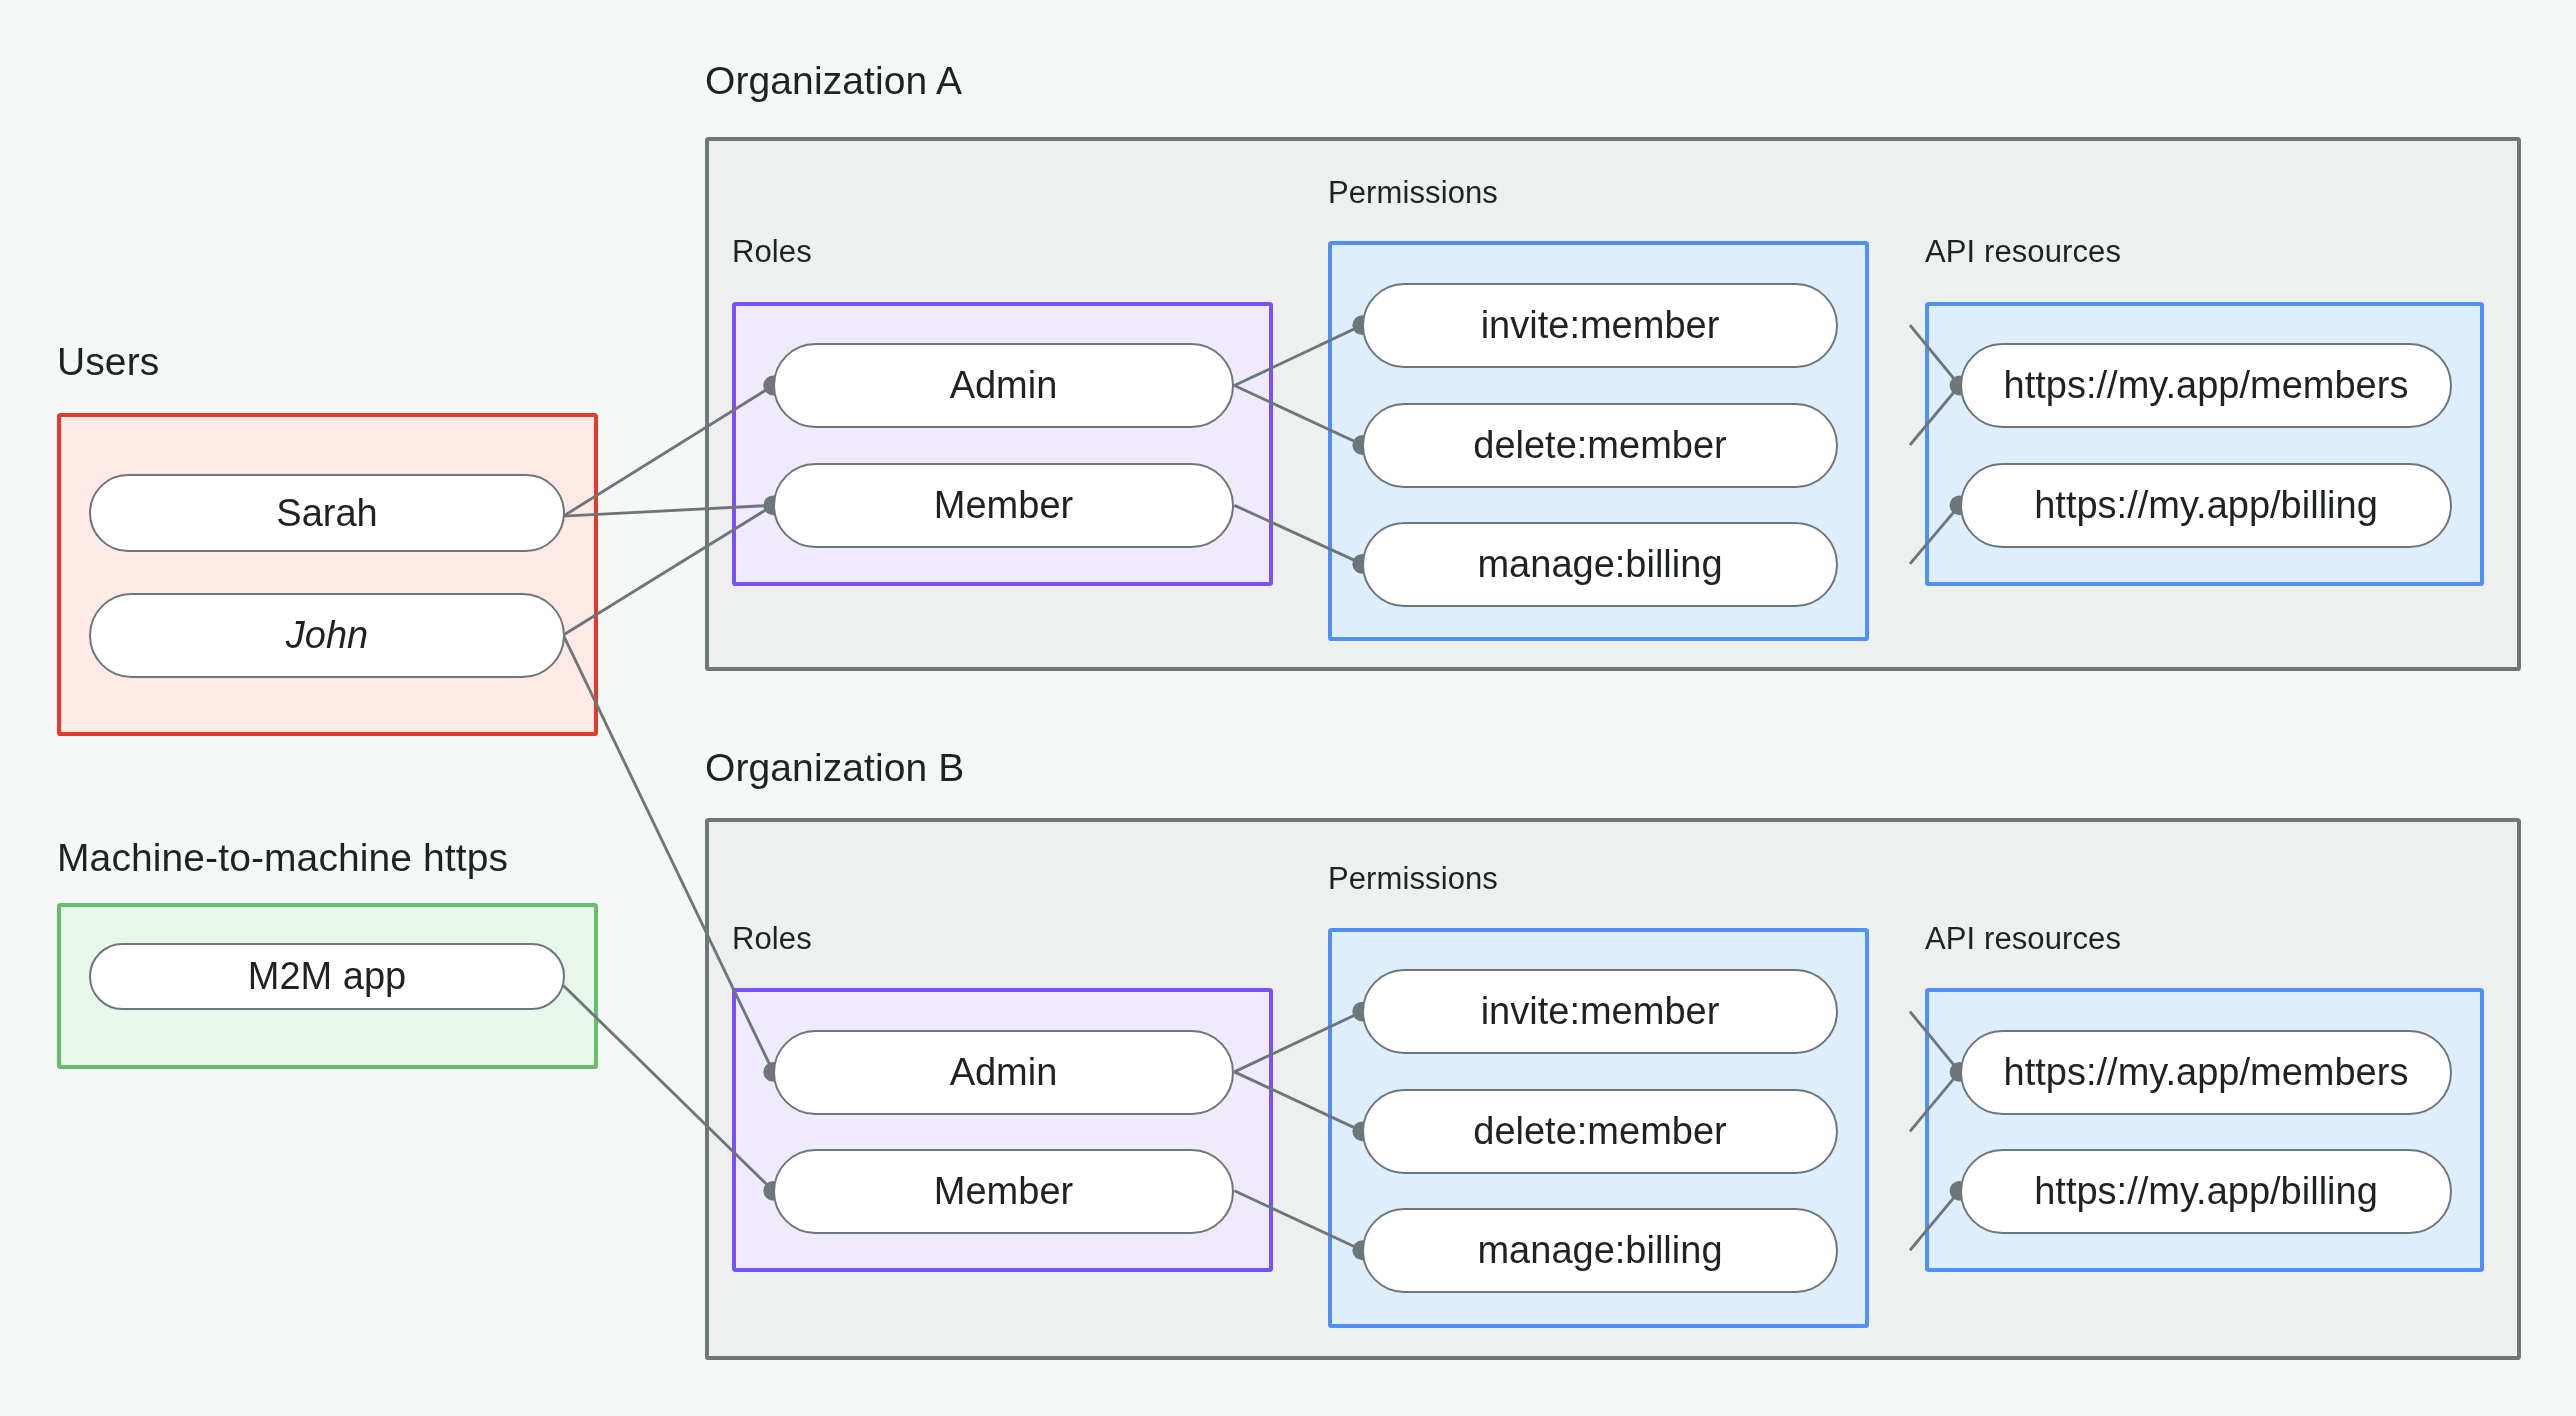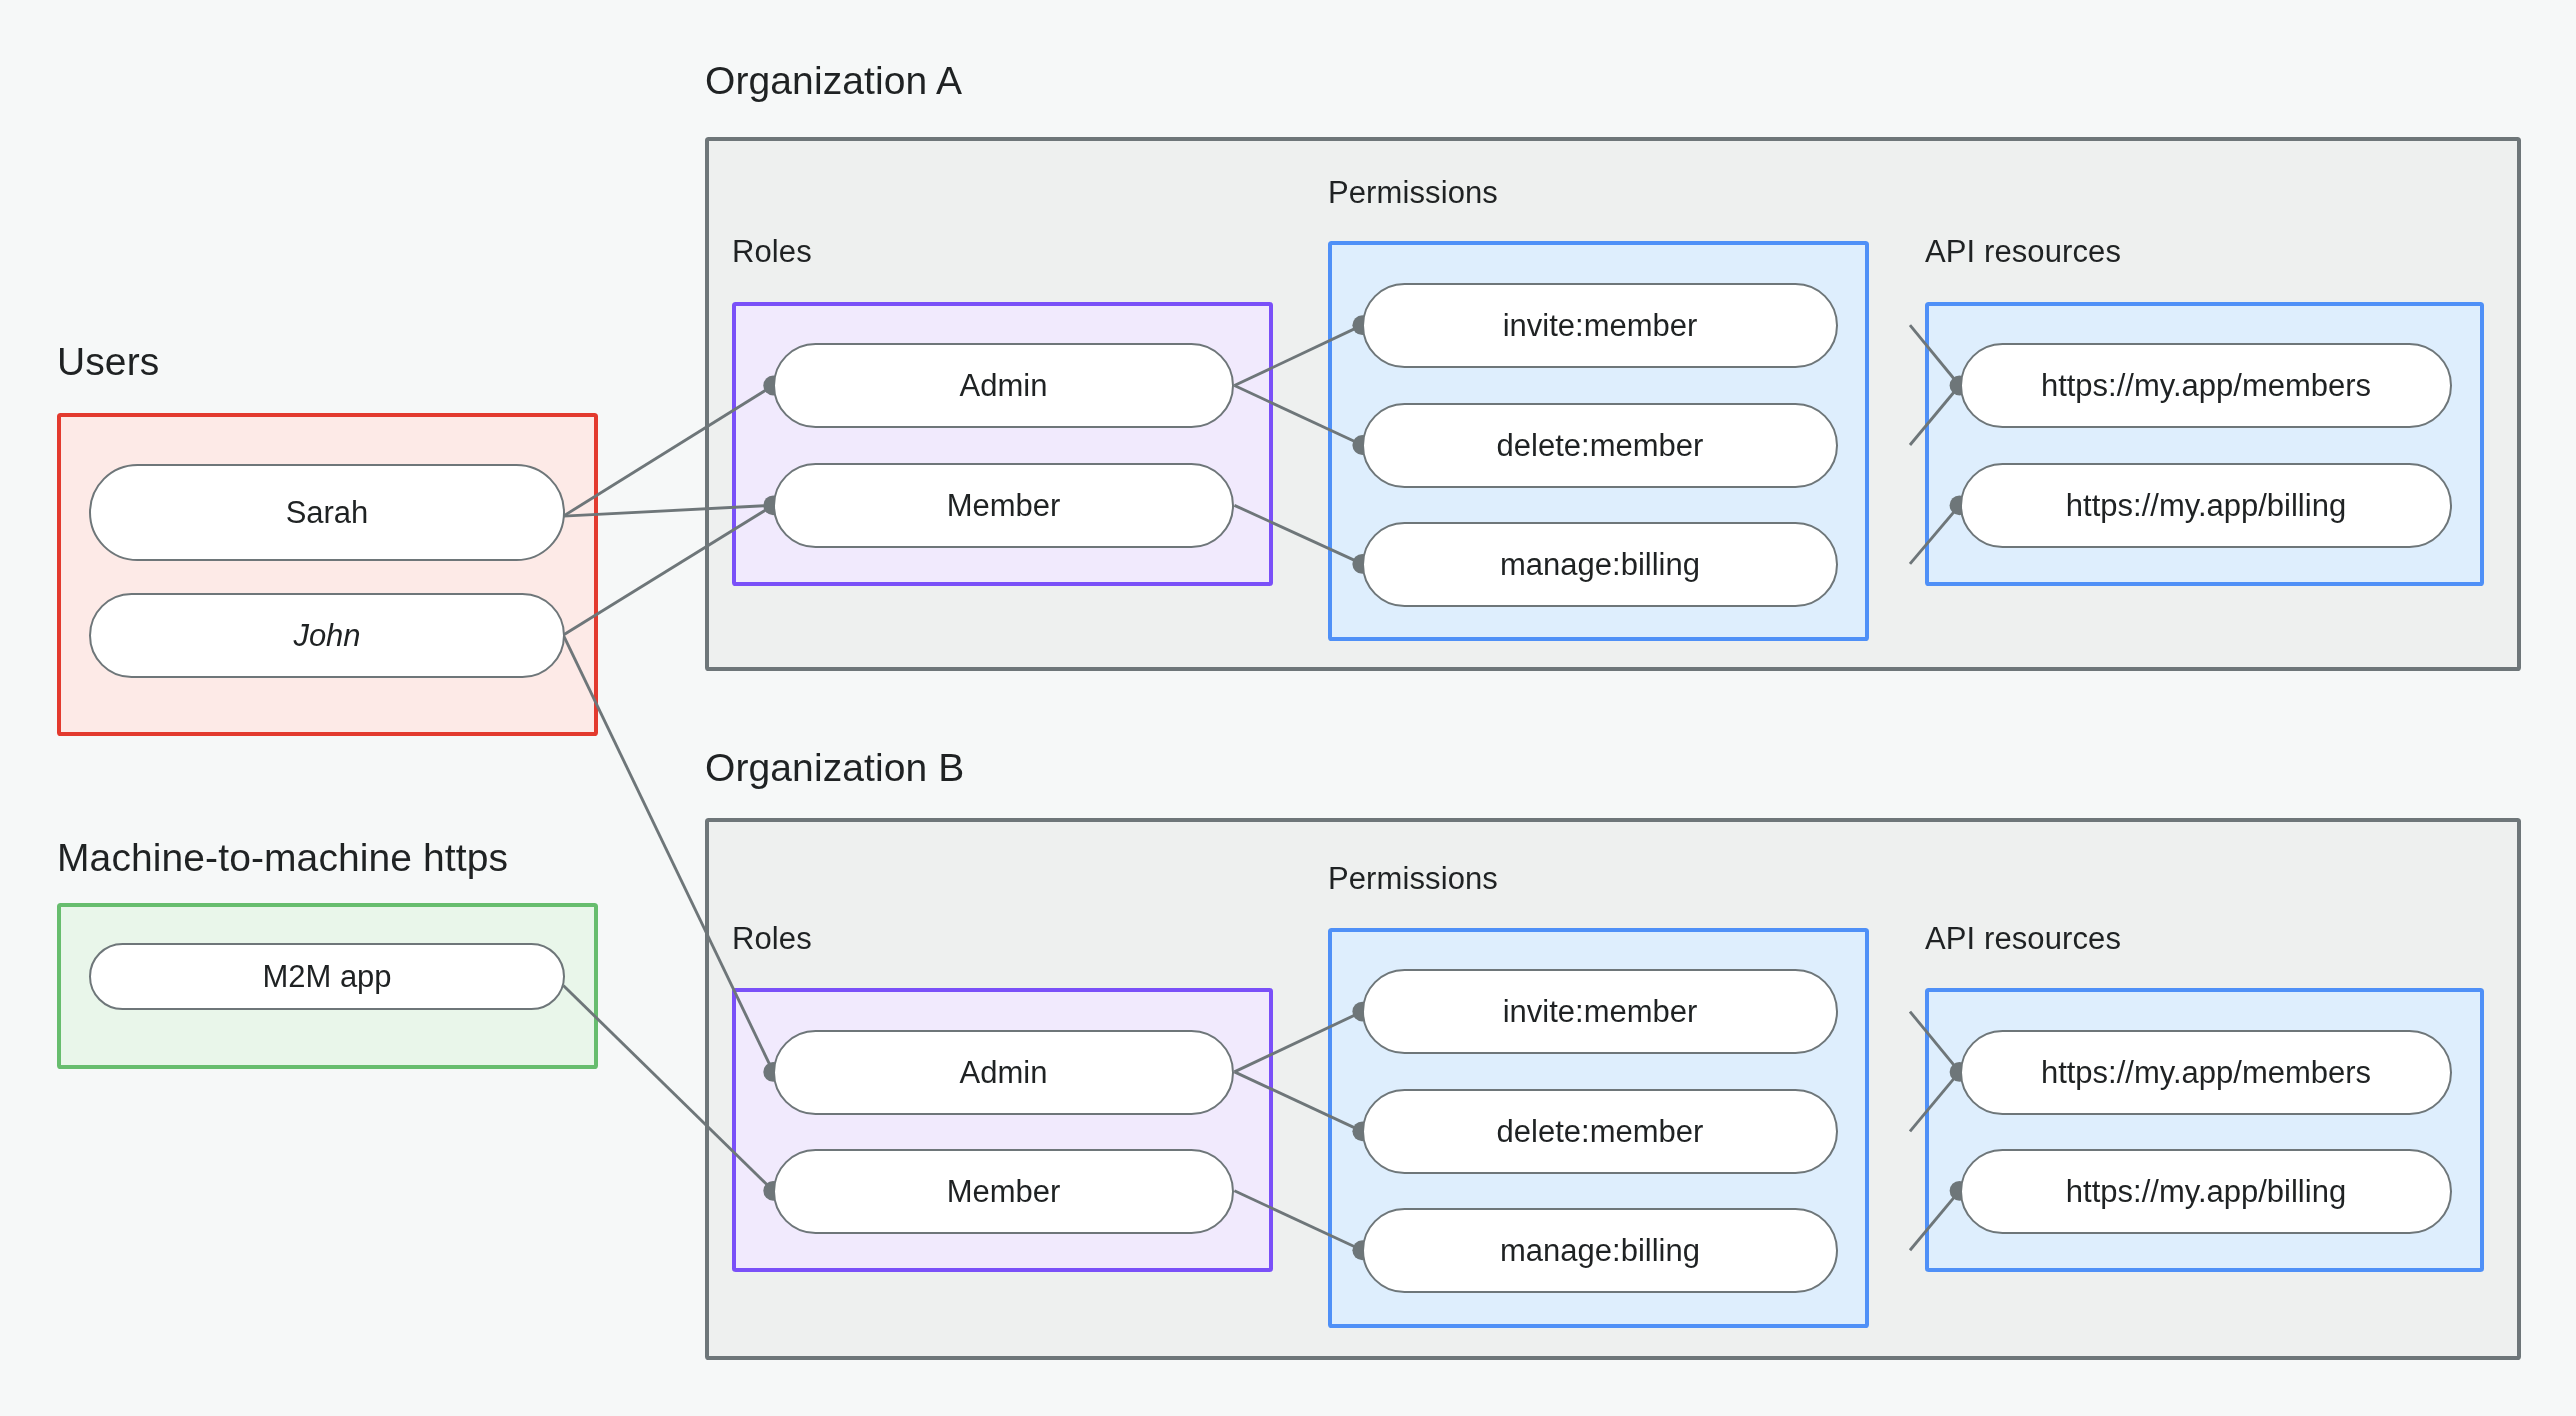--- a/index.html
+++ b/index.html
@@ -44,21 +44,21 @@
   
   .pill {
     position: absolute;
     box-sizing: border-box;
     background: #ffffff;
     border: 2.7px solid #6e7679;
     border-radius: 900px;
     display: flex;
     align-items: center;
     justify-content: center;
-    font-size: 31px;
+    font-size: 38px;
     color: #1f2223;
     white-space: nowrap;
     z-index: 6;
   }
 
   
   #connectors {
     position: absolute;
     left: 0;
     top: 0;
@@ -121,21 +121,21 @@
   <circle class="endpoint" cx="1512" cy="1256" r="11"></circle>
   <circle class="endpoint" cx="1512" cy="1388" r="11"></circle>
   <circle class="endpoint" cx="2175" cy="1190" r="11"></circle>
   <circle class="endpoint" cx="2175" cy="1322" r="11"></circle>
 </svg>
 
 <div class="group-title" style="left:57px; top:342px;">Users</div>
 
 <div class="box box-users" style="left:57px; top:413px; width:541px; height:323px;"></div>
 
-<div class="pill" style="left:89px; top:464px; width:476px; height:97px;">Sarah</div>
+<div class="pill" style="left:89px; top:474px; width:476px; height:78px;">Sarah</div>
 
 <div class="pill" style="left:89px; top:593px; width:476px; height:85px;font-style:italic;">John</div>
 
 <div class="group-title" style="left:57px; top:838px;">Machine-to-machine https</div>
 
 <div class="box box-m2m" style="left:57px; top:903px; width:541px; height:166px;"></div>
 
 <div class="pill" style="left:89px; top:943px; width:476px; height:67px;">M2M app</div>
 
 <div class="group-title" style="left:705px; top:61px;">Organization A</div>

